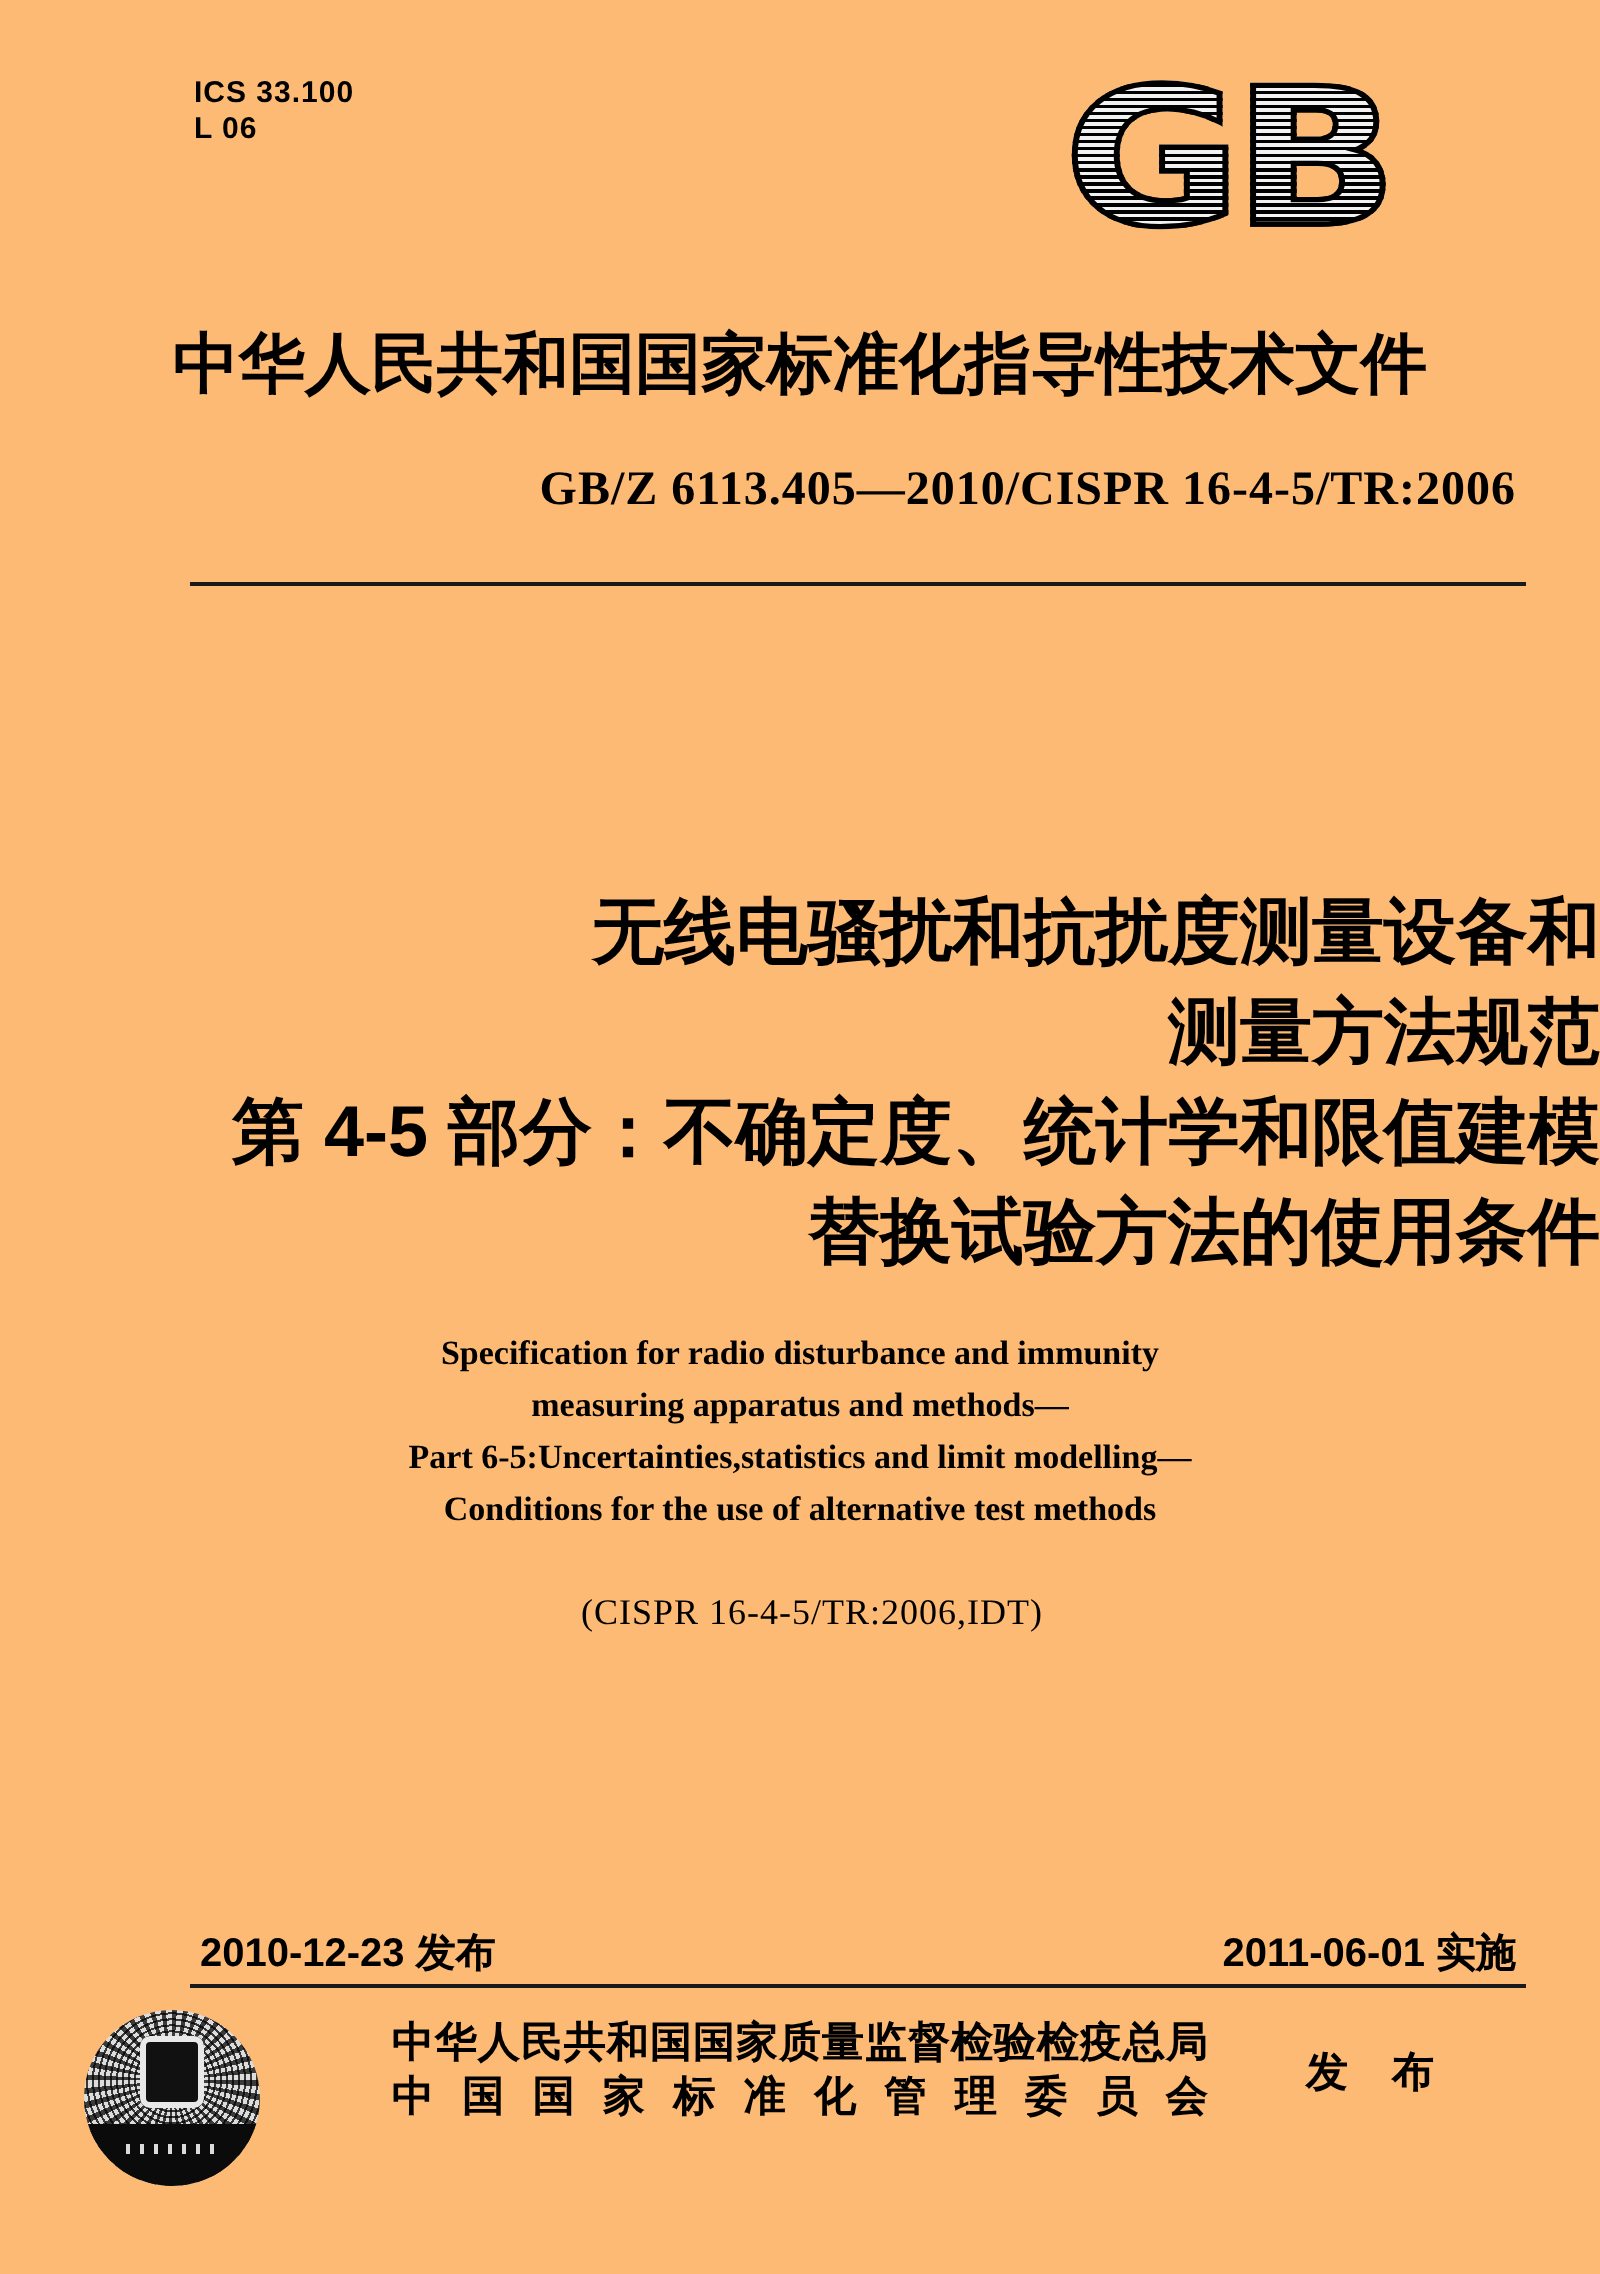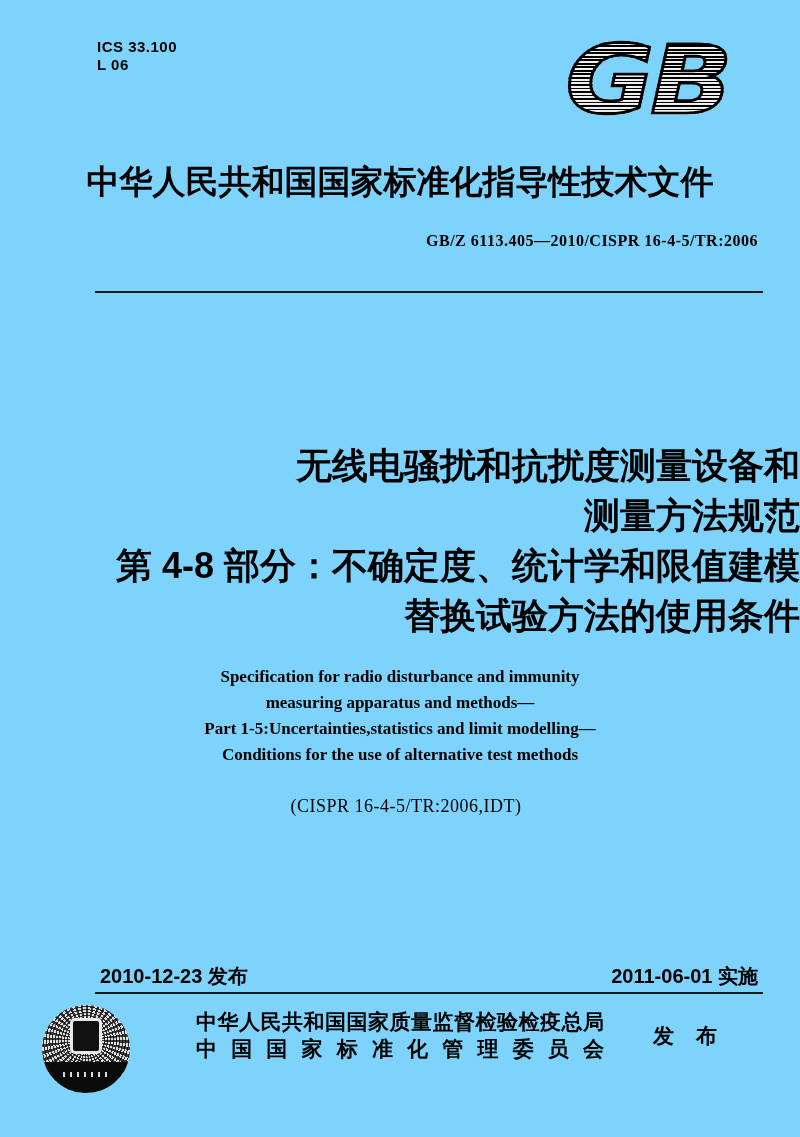--- a/index.html
+++ b/index.html
@@ -3,21 +3,21 @@
 <meta charset="utf-8">
 <style>
   * { margin: 0; padding: 0; box-sizing: border-box; }
   html, body { background: #ffffff; }
   body { font-family: "Liberation Sans", sans-serif; color: #000; }
 
   .page {
     position: relative;
     width: 800px;
     height: 1137px;
-    background: #7dd3fc;
+    background: #fdba74;
     overflow: hidden;
     margin: 0 auto;
   }
 
   
   .ics-block {
     position: absolute;
     left: 97px;
     top: 38px;
     font-size: 15px;
@@ -25,22 +25,21 @@
     line-height: 18px;
     letter-spacing: 0.5px;
   }
 
   
   .gb-logo {
     position: absolute;
     right: 38px;
     top: 40px;
     width: 230px;
-    text-align: center;
-    font-style: italic;
+    text-align: left;
   }
   .gb-logo-text {
     display: inline-block;
     font-family: "DejaVu Sans", sans-serif;
     font-weight: 900;
     font-size: 108px;
     line-height: 92px;
     letter-spacing: -4px;
     color: transparent;
     background: repeating-linear-gradient(0deg, #000 0 2px, #f2f2f2 2px 4px);
@@ -62,21 +61,21 @@
     font-weight: bold;
     letter-spacing: 0px;
   }
 
   
   .standard-number {
     position: absolute;
     right: 42px;
     top: 232px;
     font-family: "Liberation Serif", serif;
-    font-size: 16px;
+    font-size: 24px;
     font-weight: bold;
     letter-spacing: 0.5px;
   }
 
   .rule {
     position: absolute;
     left: 95px;
     width: 668px;
     height: 2px;
     background: #1a1a1a;
@@ -217,28 +216,28 @@
 
   <div class="doc-type-title">中华人民共和国国家标准化指导性技术文件</div>
 
   <div class="standard-number">GB/Z 6113.405—2010/CISPR 16-4-5/TR:2006</div>
 
   <div class="rule rule-top"></div>
 
   <div class="zh-title">
     <div>无线电骚扰和抗扰度测量设备和</div>
     <div>测量方法规范</div>
-    <div>第 4-8 部分：不确定度、统计学和限值建模</div>
+    <div>第 4-5 部分：不确定度、统计学和限值建模</div>
     <div>替换试验方法的使用条件</div>
   </div>
 
   <div class="en-title">
     <div>Specification for radio disturbance and immunity</div>
     <div>measuring apparatus and methods—</div>
-    <div>Part 1-5:Uncertainties,statistics and limit modelling—</div>
+    <div>Part 6-5:Uncertainties,statistics and limit modelling—</div>
     <div>Conditions for the use of alternative test methods</div>
   </div>
 
   <div class="idt-note">(CISPR 16-4-5/TR:2006,IDT)</div>
 
   <div class="issue-date">2010-12-23 发布</div>
   <div class="implement-date">2011-06-01 实施</div>
 
   <div class="rule rule-bottom"></div>
 

